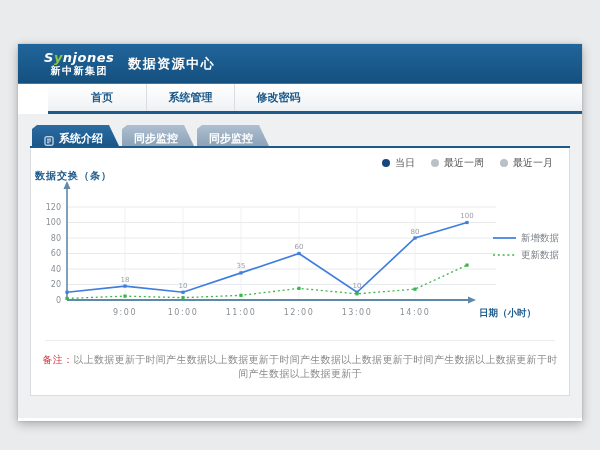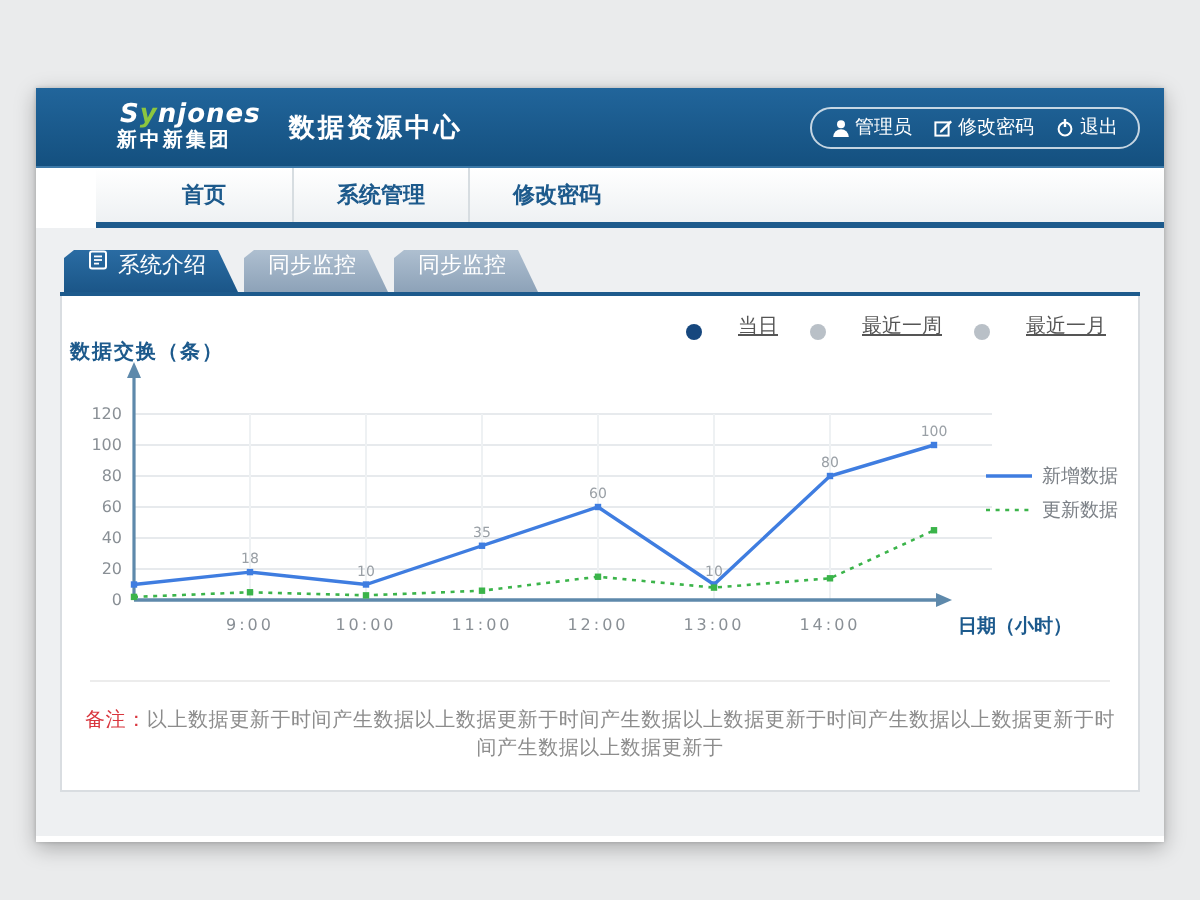--- a/index.html
+++ b/index.html
@@ -14,21 +14,21 @@
     background:#fff;
     box-shadow:0 3px 10px rgba(0,0,0,.28), 0 0 2px rgba(0,0,0,.18);
   }
   
   .app-header {
     height:40px; background:linear-gradient(#21659b,#14507f);
     border-bottom:1px solid #3d79a8;
     display:flex; align-items:center; position:relative;
   }
   .logo { margin-left:26px; color:#fff; line-height:1.1; text-align:center; }
-  .logo-en { font-size:13px; font-weight:bold; font-style:italic; letter-spacing:.5px;margin-left:16px; }
+  .logo-en { font-size:13px; font-weight:bold; font-style:italic; letter-spacing:.5px; }
   .logo-y { color:#8cc63f; }
   .logo-cn { font-size:10px; font-weight:bold; letter-spacing:1.5px; }
   .app-title { color:#fff; font-size:13px; font-weight:bold; margin-left:14px; letter-spacing:1.5px; }
   .user-pill {
     position:absolute; right:12px; top:50%; transform:translateY(-50%);
     border:1px solid rgba(255,255,255,.75); border-radius:11px; height:21px;
     display:flex; align-items:center; padding:0 10px; gap:11px;
   }
   .pill-item { display:flex; align-items:center; gap:3px; color:#fff; font-size:9.5px; cursor:pointer; white-space:nowrap; }
   .pill-item svg { display:block; }
@@ -41,76 +41,53 @@
   .nav-item {
     width:88px; display:flex; align-items:center; justify-content:center;
     font-size:11px; font-weight:bold; color:#1d5a8c; cursor:pointer;
   }
   .nav-item + .nav-item { border-left:1px solid #d7dde1; }
   
   .content { height:304px; background:#eef0f2; position:relative; }
   .tabs { position:absolute; left:14px; top:11px; display:flex; gap:3px; height:21px; }
   .tab {
     height:21px; padding:0 16px 0 12px;
-    font-size:11px; font-weight:normal; color:#fff;
+    font-size:11px; font-weight:bold; color:#fff;
     background:linear-gradient(#aebfd0,#8da2b8);
     clip-path:polygon(0 100%,0 4px,5px 0,calc(100% - 10px) 0,100% 100%);
-    cursor:pointer; display:flex; align-items:flex-start; gap:5px;
+    cursor:pointer; display:flex; align-items:flex-end; gap:5px;
   }
   .tab.active { background:linear-gradient(#2a6ca3,#1b5688); }
   .tabline { position:absolute; left:12px; right:12px; top:32px; height:2px; background:#1d5a8c; }
   .panel {
     position:absolute; left:12px; right:12px; top:34px; height:248px;
     background:#fff; border:1px solid #d9dde1; border-top:none;
   }
   .radio-group { position:absolute; top:8px; right:16px; display:flex; gap:16px; align-items:center; }
-  .radio { display:flex; align-items:flex-end; gap:18px; font-size:10px; color:#555; cursor:pointer;text-decoration:underline; }
+  .radio { display:flex; align-items:center; gap:5px; font-size:10px; color:#555; cursor:pointer; }
   .radio .dot { width:8px; height:8px; border-radius:50%; background:#b9c0c7; }
   .radio.sel .dot { background:#16477e; }
   .radio em { font-style:normal; }
   .ylabel { position:absolute; left:4px; top:21px; font-size:10px; font-weight:bold; color:#1d5a8c; letter-spacing:1px; }
   #chart { position:absolute; left:10px; top:30px; width:540px; height:150px; }
   .divider { position:absolute; left:14px; right:14px; top:192px; border-top:1px solid #ececec; }
   .note { position:absolute; left:10px; right:10px; top:205px; text-align:center; font-size:10px; color:#8c8c8c; letter-spacing:.3px; }
   .note-label { color:#d9363e; }
 </style>
 </head>
 <body>
 
 <div class="window">
 
   <header class="app-header">
     <div class="logo">
       <div class="logo-en"><span>S</span><span class="logo-y">y</span><span>njones</span></div>
       <div class="logo-cn">新中新集团</div>
     </div>
     <div class="app-title">数据资源中心</div>
-    <div class="user-pill">
-      <span class="pill-item">
-        <svg width="9" height="9" viewBox="0 0 9 9">
-            <circle cx="4.5" cy="2.6" r="2" fill="#fff"></circle>
-            <path d="M0.6 9 a3.9 3.9 0 0 1 7.8 0 z" fill="#fff"></path>
-          </svg>
-        <span>管理员</span>
-      </span>
-      <span class="pill-item">
-        <svg width="9" height="9" viewBox="0 0 9 9">
-            <rect x="0.7" y="1.7" width="6.6" height="6.6" fill="none" stroke="#fff" stroke-width="1"></rect>
-            <path d="M3.2 5.8 L8.2 0.8 L9 1.6 L4 6.6 L2.9 6.9 Z" fill="#fff"></path>
-          </svg>
-        <span>修改密码</span>
-      </span>
-      <span class="pill-item">
-        <svg width="9" height="9" viewBox="0 0 9 9">
-            <circle cx="4.5" cy="5" r="3.2" fill="none" stroke="#fff" stroke-width="1"></circle>
-            <line x1="4.5" y1="0" x2="4.5" y2="4" stroke="#fff" stroke-width="1.2"></line>
-          </svg>
-        <span>退出</span>
-      </span>
-    </div>
   </header>
 
   <nav class="main-nav">
     <span class="nav-item">首页</span>
     <span class="nav-item">系统管理</span>
     <span class="nav-item">修改密码</span>
   </nav>
 
   <div class="content">
     <div class="tabs">

